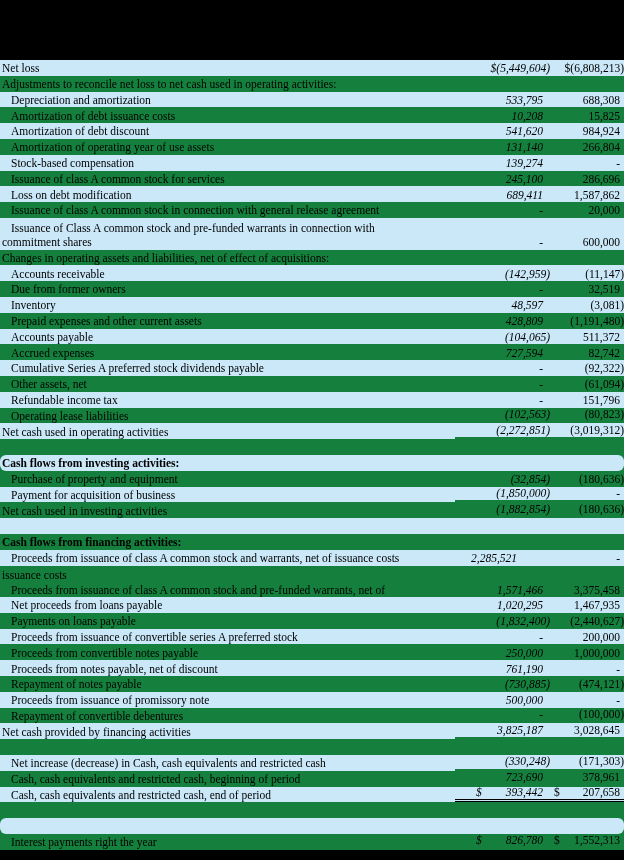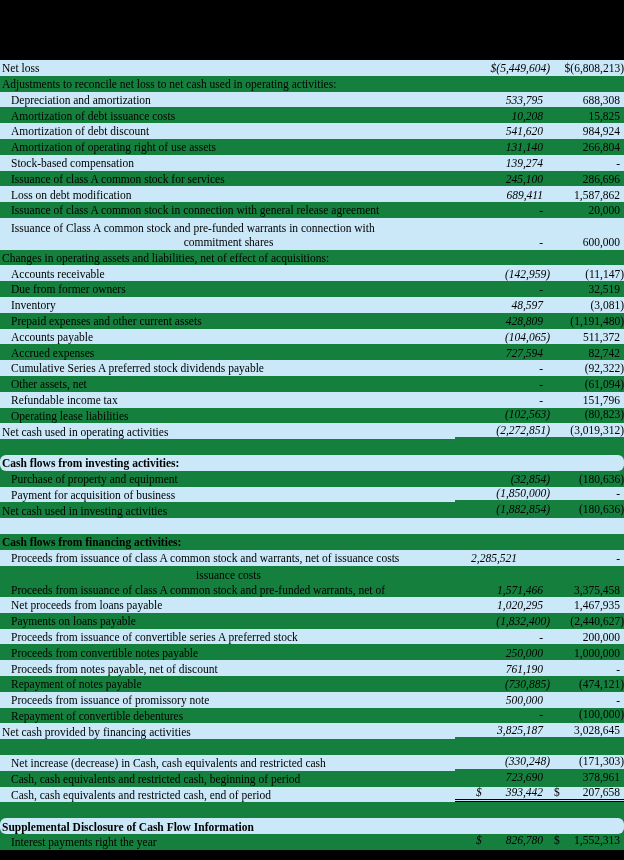--- a/index.html
+++ b/index.html
@@ -31,21 +31,21 @@
   .lbl{
     flex:1 1 auto;
     overflow:hidden;
     white-space:nowrap;
     display:flex;
     flex-direction:column;
     justify-content:flex-end;
   }
   .lbl .l{padding-left:2px;}
   .lbl .l.ind1{padding-left:11px;}
-  .lbl .l.ind2{text-align:center;}
+  .lbl .l.ind2{}
   .c1,.c2{
     flex:0 0 auto;
     display:flex;
     align-items:flex-end;
     justify-content:flex-end;
     white-space:nowrap;
   }
   .c1{width:96px;font-style:italic;}
   .c2{width:73px;}
   .c1.hasd,.c2.hasd{justify-content:space-between;}
@@ -114,21 +114,21 @@
         </div>
         <div class="c1">
           <span class="val pos">541,620</span>
         </div>
         <div class="c2">
           <span class="val pos">984,924</span>
         </div>
       </div>
       <div class="row">
         <div class="lbl">
-          <div class="l ind1">Amortization of operating right of use assets</div>
+          <div class="l ind1">Amortization of operating year of use assets</div>
         </div>
         <div class="c1">
           <span class="val pos">131,140</span>
         </div>
         <div class="c2">
           <span class="val pos">266,804</span>
         </div>
       </div>
       <div class="row shaded">
         <div class="lbl">
@@ -516,23 +516,20 @@
           <span class="dollar">$</span>
           <span class="val pos">393,442</span>
         </div>
         <div class="c2 u-double hasd">
           <span class="dollar">$</span>
           <span class="val pos">207,658</span>
         </div>
       </div>
       <div class="row"></div>
       <div class="row shaded bold">
-        <div class="lbl">
-          <div class="l">Supplemental Disclosure of Cash Flow Information</div>
-        </div>
         <div class="c1"></div>
         <div class="c2"></div>
       </div>
       <div class="row">
         <div class="lbl">
           <div class="l ind1">Interest payments right the year</div>
         </div>
         <div class="c1 u-single hasd">
           <span class="dollar">$</span>
           <span class="val pos">826,780</span>

